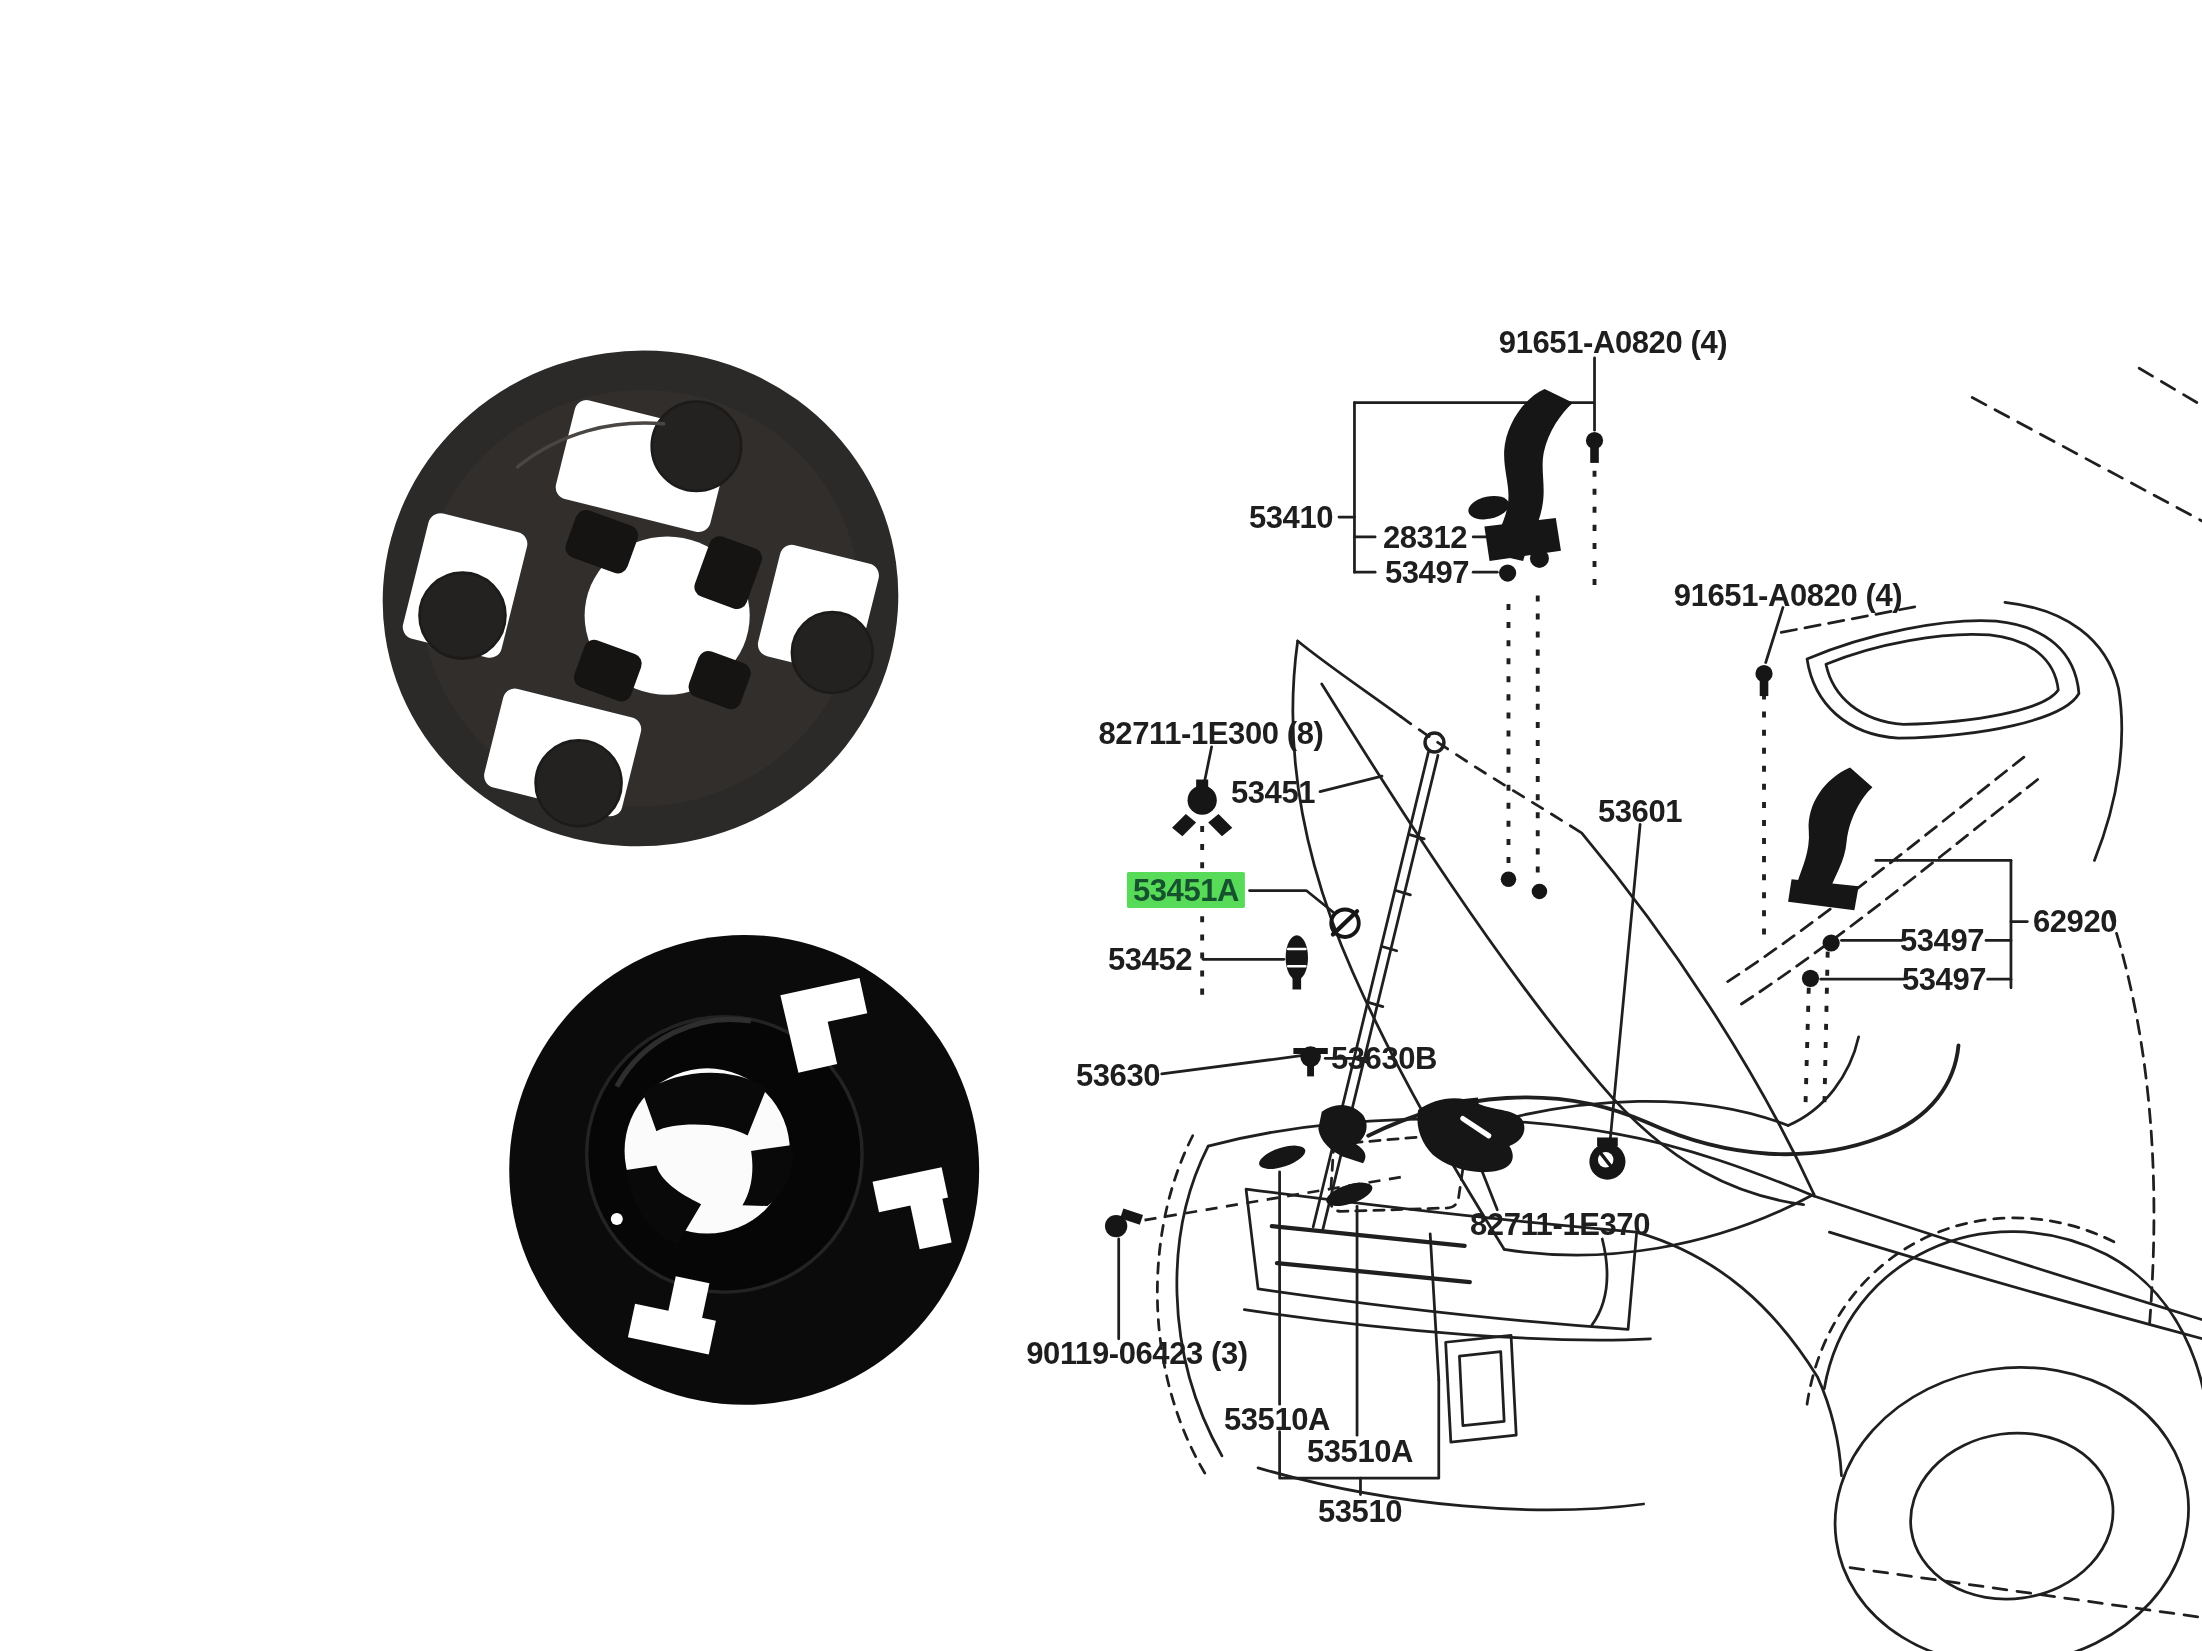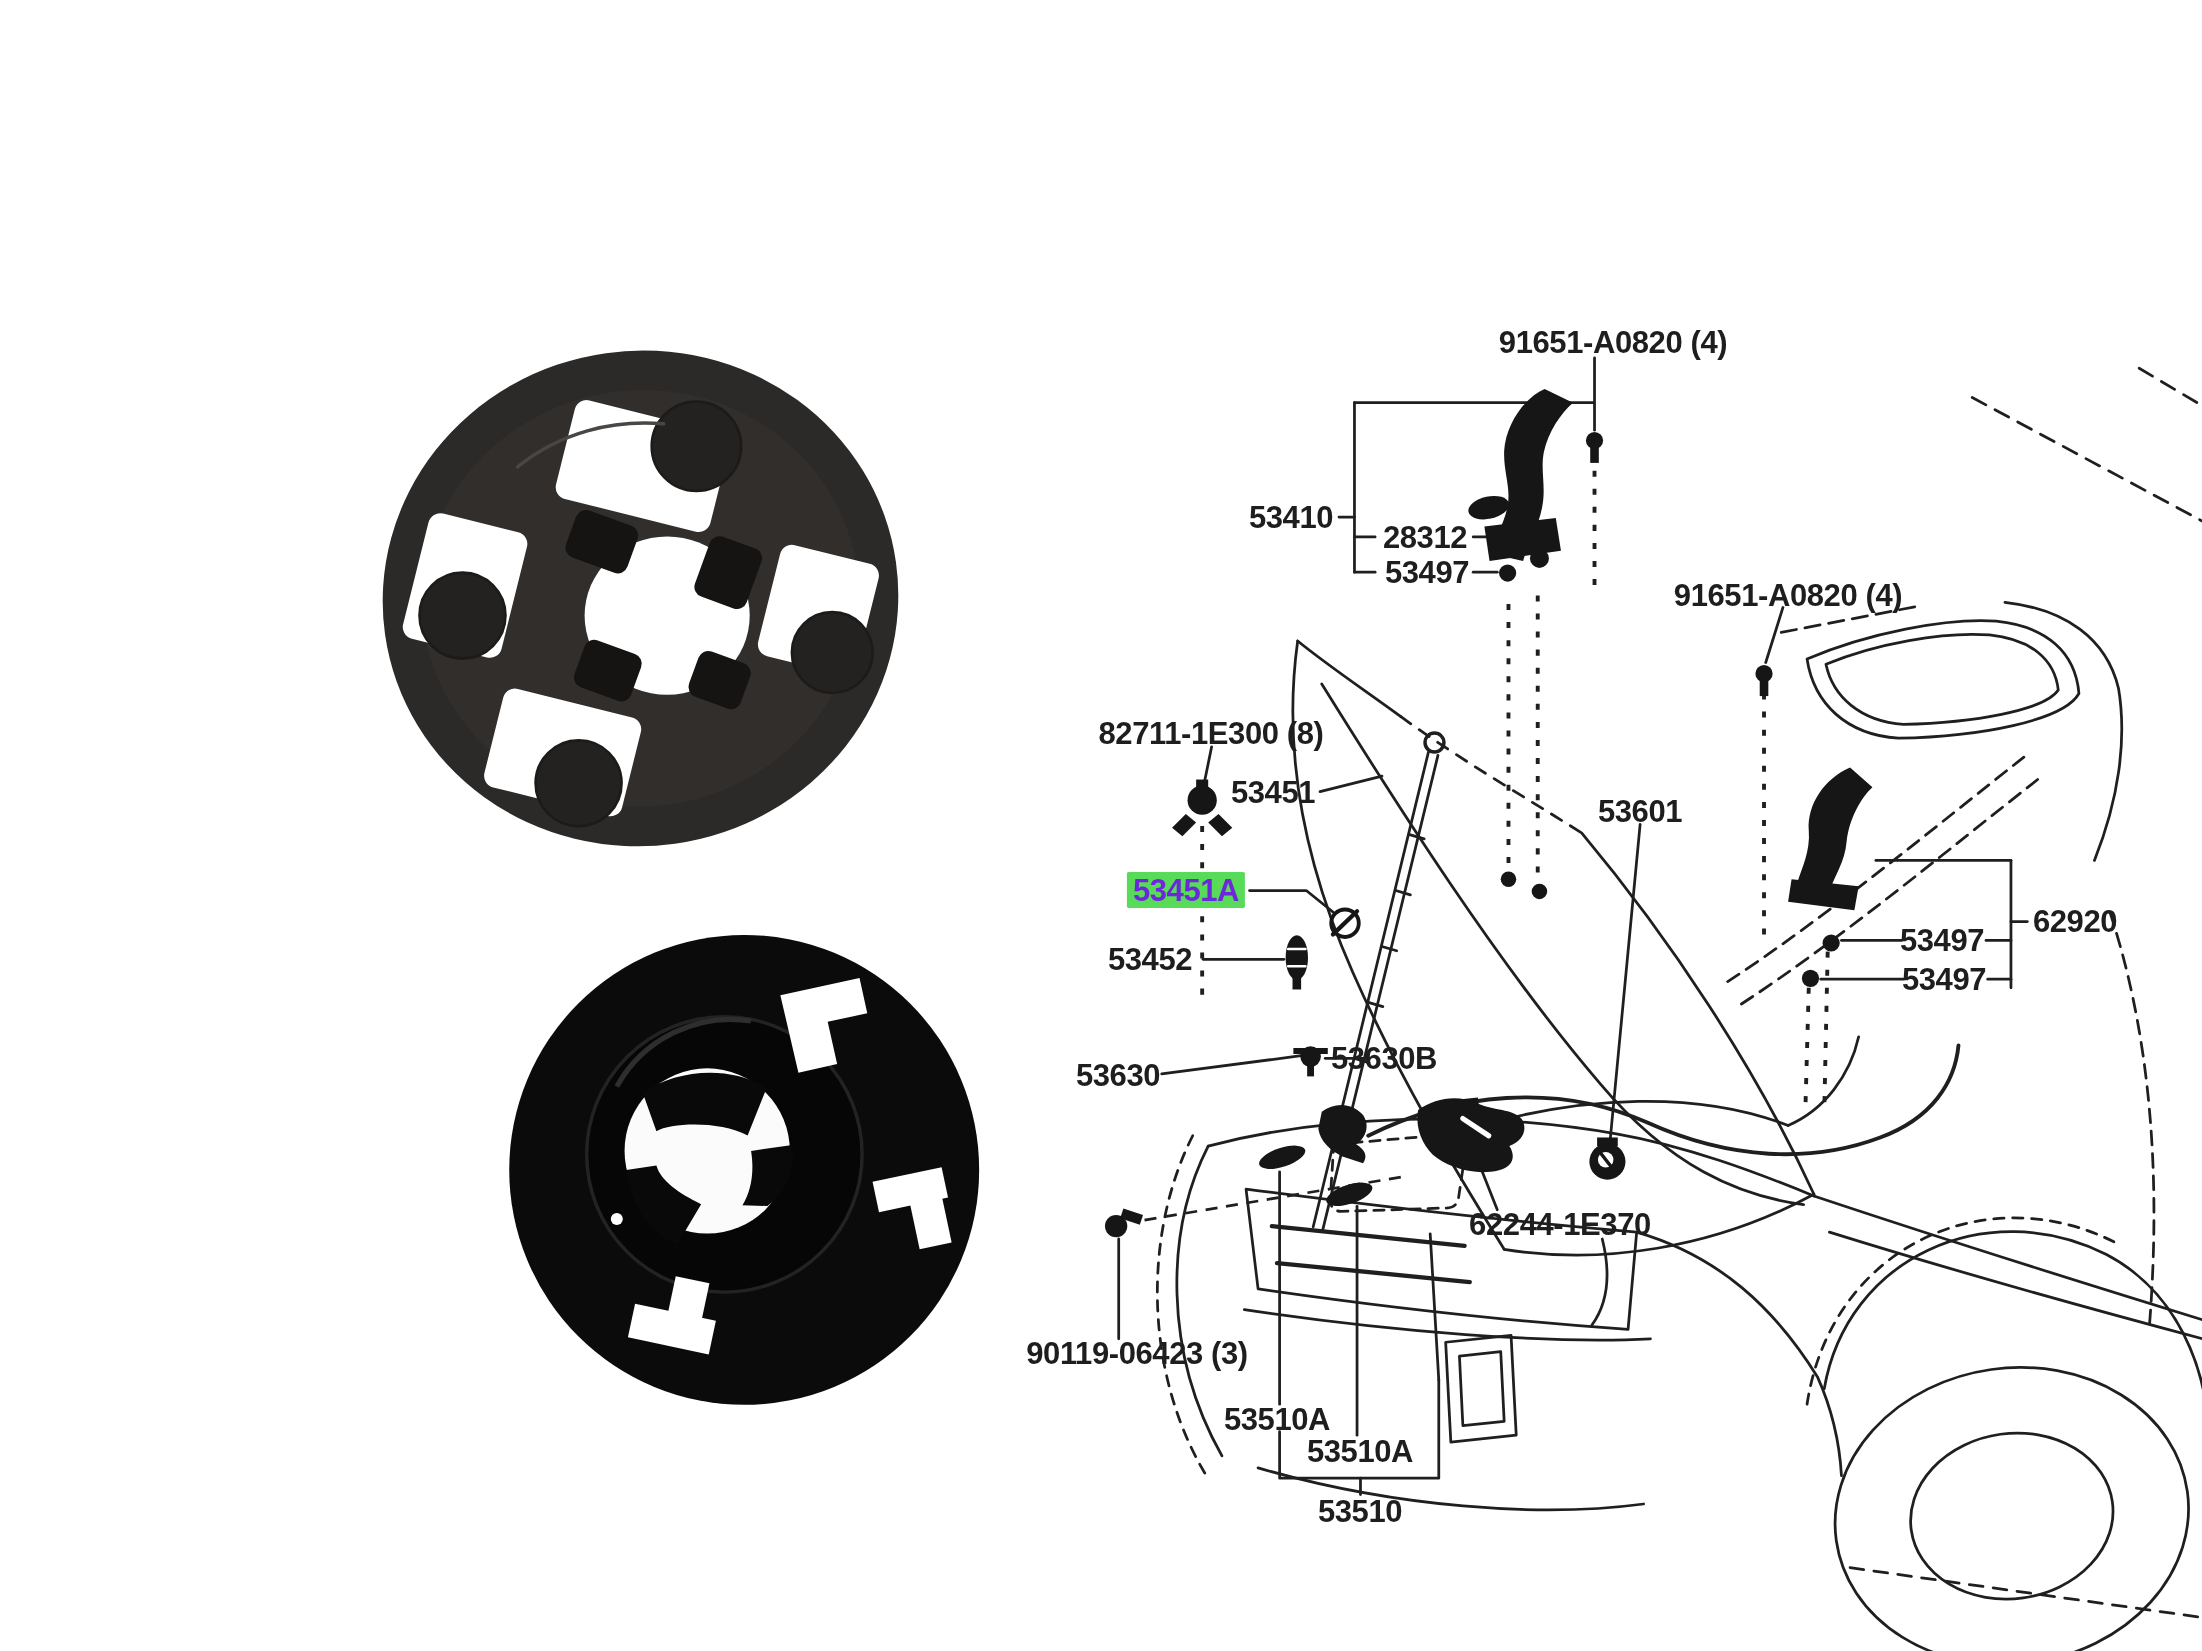--- a/index.html
+++ b/index.html
@@ -242,27 +242,27 @@
   </svg>
 
   <div class="plabel" style="left:1613px;top:342px">91651-A0820 (4)</div>
   <div class="plabel" style="left:1291px;top:517px">53410</div>
   <div class="plabel" style="left:1425px;top:537px">28312</div>
   <div class="plabel" style="left:1427px;top:572px">53497</div>
   <div class="plabel" style="left:1788px;top:595px">91651-A0820 (4)</div>
   <div class="plabel" style="left:1211px;top:733px">82711-1E300 (8)</div>
   <div class="plabel" style="left:1273px;top:792px">53451</div>
   <div class="plabel" style="left:1640px;top:811px">53601</div>
-  <div class="plabel highlight" style="left: 1186px; top: 890px; background: rgb(88, 219, 88); color: #6d28d9;">53451A</div>
+  <div class="plabel highlight" style="left: 1186px; top: 890px; background: rgb(88, 219, 88); color: #14532d;">53451A</div>
   <div class="plabel" style="left:1150px;top:959px">53452</div>
   <div class="plabel" style="left:1942px;top:940px">53497</div>
   <div class="plabel" style="left:1944px;top:979px">53497</div>
   <div class="plabel" style="left:2075px;top:921px">62920</div>
   <div class="plabel" style="left:1118px;top:1075px">53630</div>
   <div class="plabel" style="left:1384px;top:1058px">53630B</div>
-  <div class="plabel" style="left:1560px;top:1224px">62244-1E370</div>
+  <div class="plabel" style="left:1560px;top:1224px">82711-1E370</div>
   <div class="plabel" style="left:1137px;top:1353px">90119-06423 (3)</div>
   <div class="plabel" style="left:1277px;top:1419px">53510A</div>
   <div class="plabel" style="left:1360px;top:1451px">53510A</div>
   <div class="plabel" style="left:1360px;top:1511px">53510</div>
 
 </div>
 
 
 </body></html>

